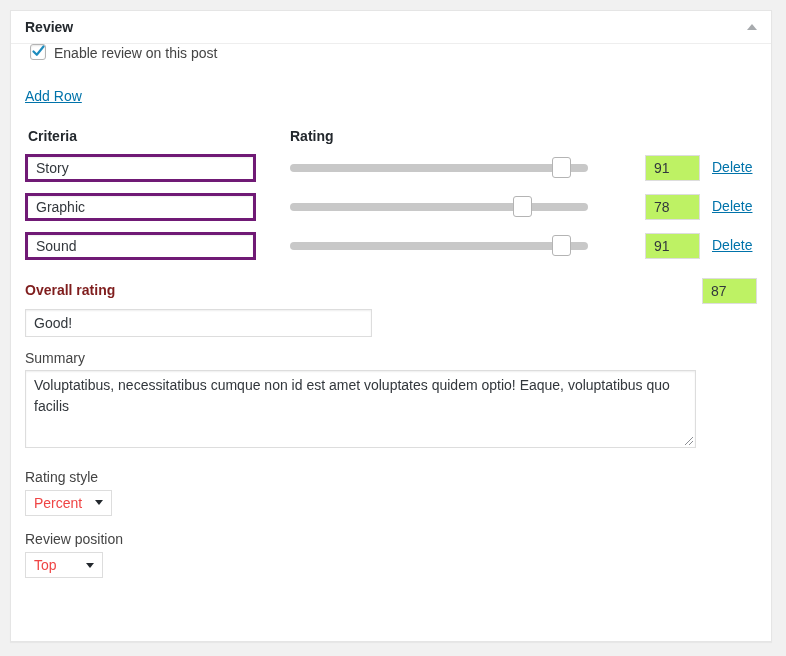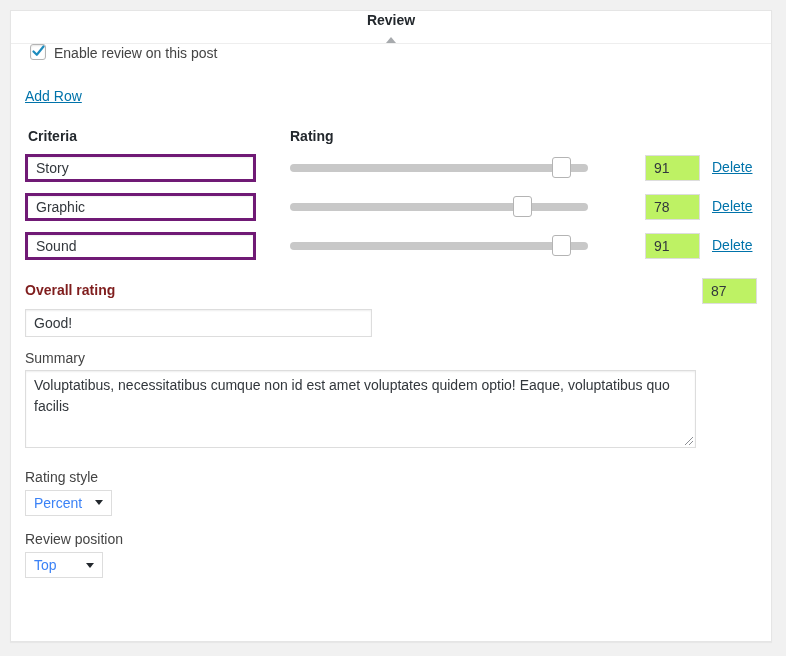--- a/index.html
+++ b/index.html
@@ -20,21 +20,20 @@
     background:#fff;
     border:1px solid #e5e5e5;
     box-shadow:0 1px 1px rgba(0,0,0,.04);
     overflow:hidden;
   }
   .postbox-header {
     display:flex; align-items:center; justify-content:space-between;
     height:33px; padding:0 14px;
     border-bottom:1px solid #eee;
     cursor:pointer;
-    flex-direction:column;
   }
   .hndle { font-weight:bold; color:#23282d; font-size:14px; }
   .toggle-arrow {
     width:0; height:0;
     border-left:5px solid transparent;
     border-right:5px solid transparent;
     border-bottom:6px solid #a7aaad;
   }
 
   .inside { padding:0 14px 20px; }
@@ -110,21 +109,21 @@
     resize:none; overflow:hidden; line-height:1.5;
   }
   .resize-grip { position:absolute; right:2px; bottom:2px; }
 
   .lbl-rating-style { margin-top:20px; }
   .lbl-review-position { margin-top:14px; }
   .select-box {
     display:flex; align-items:center; justify-content:space-between;
     margin-top:4px; height:26px;
     border:1px solid #ddd; background:#fff;
-    padding:0 8px; color:#3b82f6;
+    padding:0 8px; color:#ef4444;
     cursor:pointer;
   }
   .select-rating-style { width:87px; }
   .select-review-position { width:78px; }
   .select-arrow {
     width:0; height:0;
     border-left:4px solid transparent;
     border-right:4px solid transparent;
     border-top:5px solid #23282d;
     margin-left:8px;

